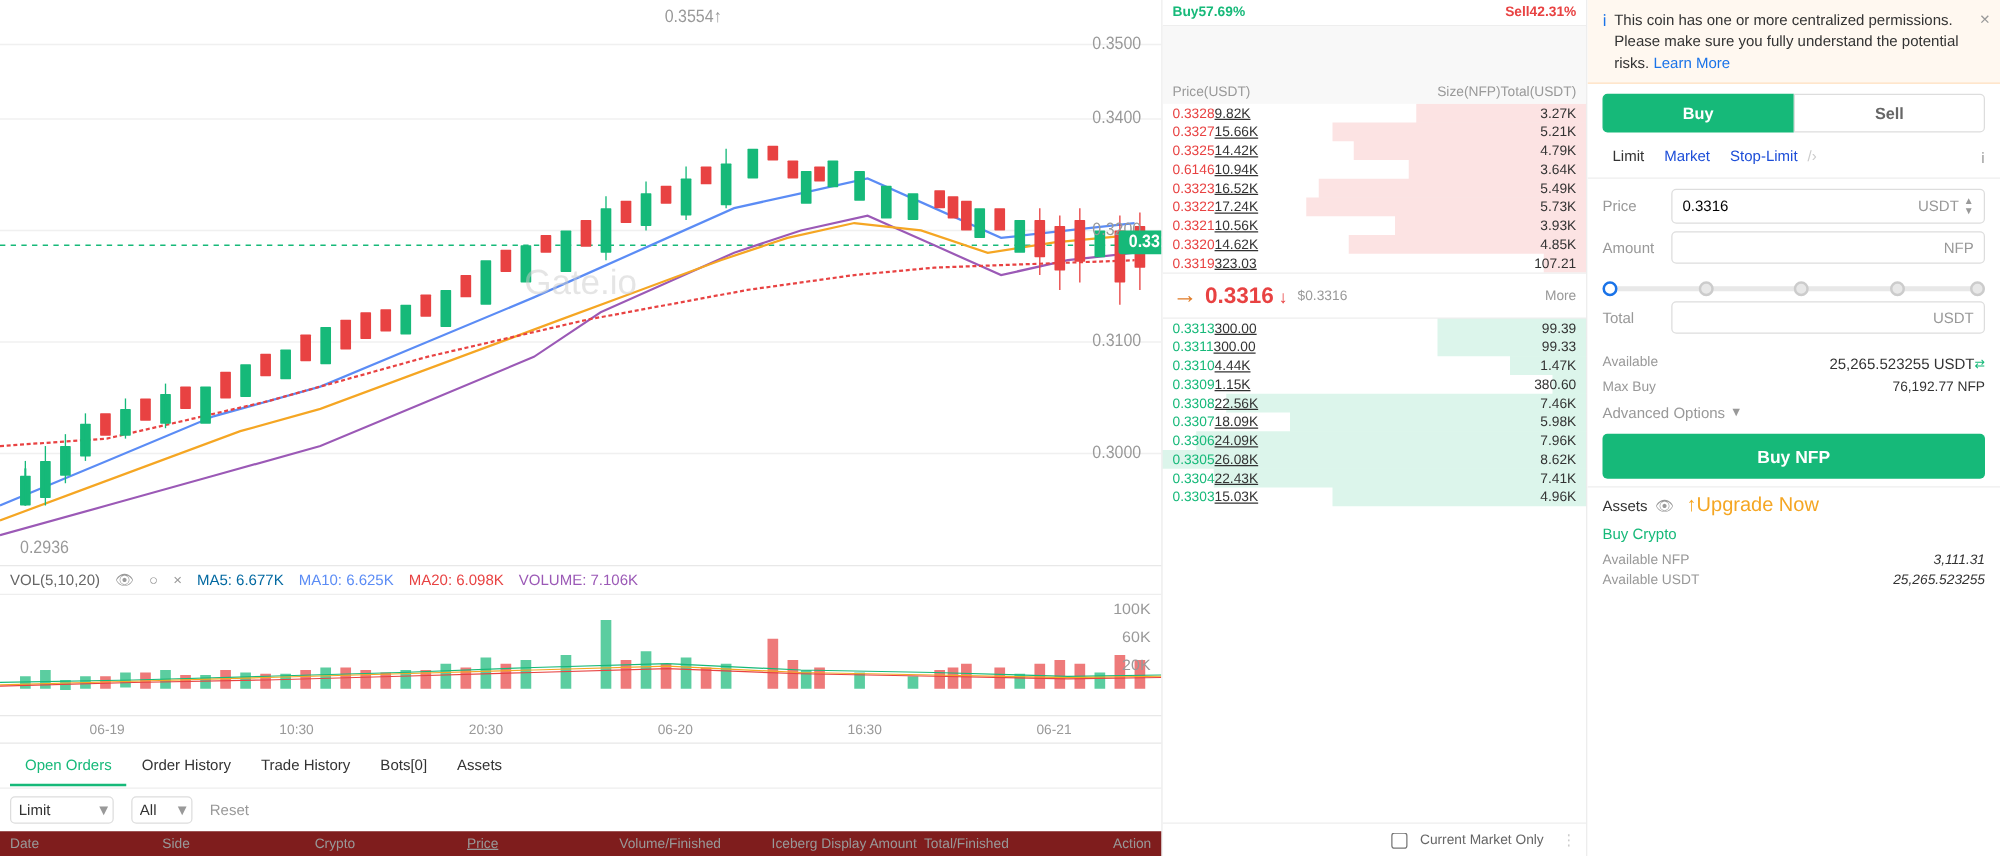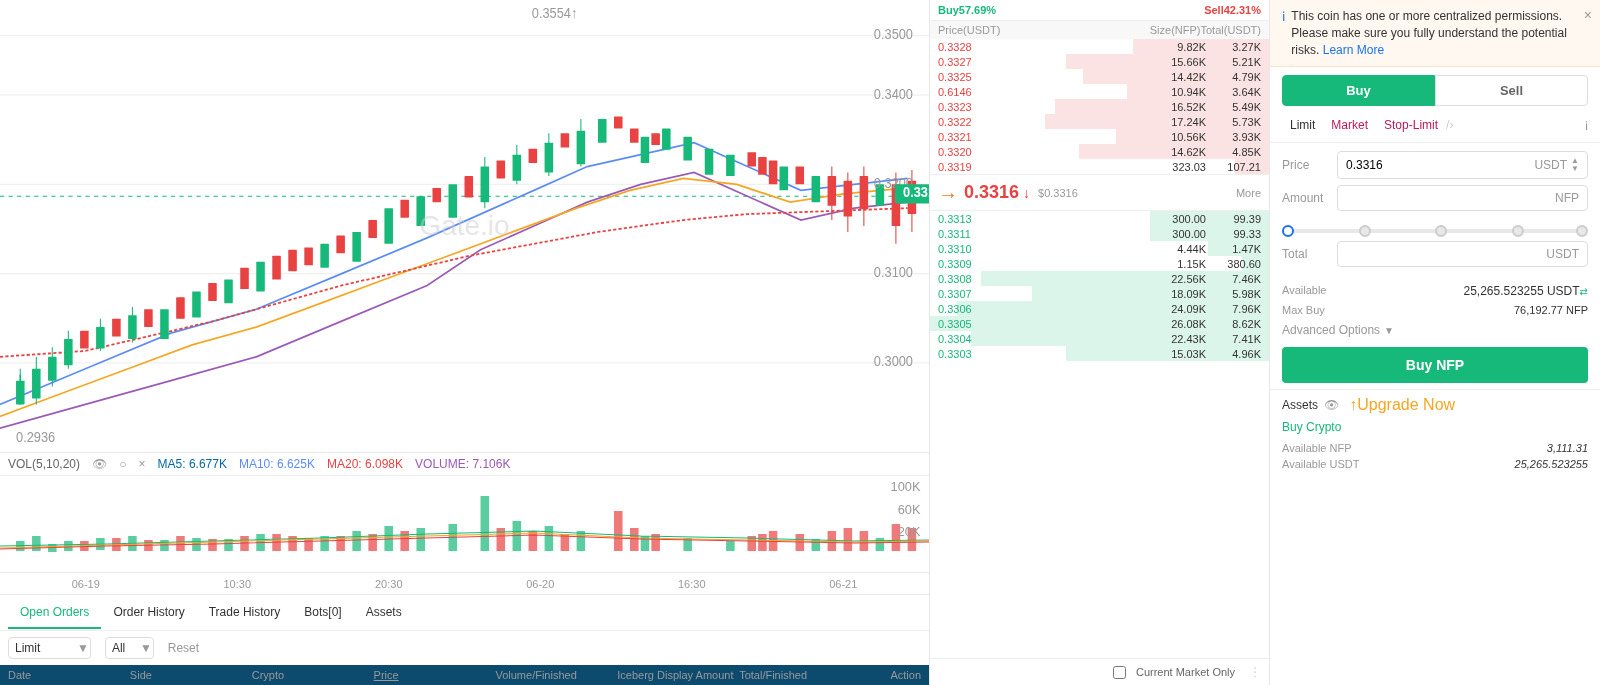--- a/index.html
+++ b/index.html
@@ -14,63 +14,63 @@
     
     .vol-labels { display: flex; gap: 12px; padding: 4px 8px; font-size: 11px; color: #666; border-bottom: 1px solid #eee; }
     .vol-label-green { color: #0369a1; }
     .vol-label-blue { color: #5b8cf5; }
 
     
     .chart-svg { width: 100%; height: 100%; }
 
     
     .orderbook-area { flex: 0 0 340px; display: flex; flex-direction: column; border-right: 1px solid #e8e8e8; overflow: hidden; }
-    .ob-col { color: #999; font-size: 11px; }
+    .ob-col { color: #999; font-size: 11px; margin-top: 44px; }
     .buy-pct { color: #16b979; font-size: 11px; font-weight: bold; }
     .sell-pct { color: #e84242; font-size: 11px; font-weight: bold; }
 
     .ob-row { display: flex; justify-content: space-between; padding: 1.5px 8px; position: relative; cursor: pointer; }
     .ob-bg { position: absolute; right: 0; top: 0; height: 100%; opacity: 0.15; }
     .ob-bg-sell { background: #e84242; }
     .ob-bg-buy { background: #16b979; }
     .ob-price-sell { color: #e84242; font-size: 11px; z-index: 1; position: relative; }
     .ob-price-buy { color: #16b979; font-size: 11px; z-index: 1; position: relative; }
-    .ob-size { font-size: 11px; color: #333; z-index: 1; position: relative; text-align: right; flex: 1; }
+    .ob-size { font-size: 11px; color: #333; z-index: 1; position: relative; flex: 1; text-decoration: underline; }
     .ob-total { font-size: 11px; color: #333; z-index: 1; position: relative; text-align: right; min-width: 55px; }
 
     .ob-current-price { display: flex; align-items: center; padding: 6px 8px; border-top: 1px solid #eee; border-bottom: 1px solid #eee; background: #fff; }
     .current-price-val { font-size: 18px; font-weight: bold; color: #e84242; }
     .price-arrow { color: #e84242; font-size: 14px; margin: 0 4px; }
     .usd-price { color: #999; font-size: 11px; margin-left: 4px; }
     .more-link { margin-left: auto; color: #999; font-size: 11px; cursor: pointer; }
     .tab-bar { display: flex; gap: 0; padding: 0 8px; border-bottom: 1px solid #eee; height: 36px; align-items: center; }
     .tab-item { padding: 8px 12px; cursor: pointer; color: #333; font-weight: 500; font-size: 12px; border-bottom: 2px solid transparent; }
     .tab-item.active { color: #16b979; border-bottom: 2px solid #16b979; }
     .filter-bar { display: flex; align-items: center; gap: 8px; padding: 6px 8px; }
     .filter-select { border: 1px solid #ddd; border-radius: 4px; padding: 3px 20px 3px 6px; background: #fff; appearance: none; color: #333; cursor: pointer; }
     .filter-reset { color: #999; cursor: pointer; padding: 3px 8px; }
-    .table-header { display: flex; padding: 4px 8px; background: #0c4a6e; }
+    .table-header { display: flex; padding: 4px 8px; background: #7f1d1d; }
     .th { color: #999; font-size: 11px; flex: 1; }
     .th-action { color: #999; font-size: 11px; min-width: 60px; text-align: right; }
 
     
     .trading-panel { flex: 1; display: flex; flex-direction: column; padding: 0; background: #fff; min-width: 310px; overflow-y: auto; }
 
     .warning-banner { background: #fff8f0; border-bottom: 1px solid #ffe0c0; padding: 8px 12px; display: flex; gap: 6px; position: relative; font-size: 11px; color: #333; line-height: 1.4; }
     .warning-icon { color: #1a73e8; font-size: 13px; flex-shrink: 0; }
     .warning-close { position: absolute; right: 8px; top: 6px; cursor: pointer; color: #999; font-size: 14px; }
     .learn-more { color: #1a73e8; cursor: pointer; text-decoration: none; }
 
     .buy-sell-tabs { display: flex; margin: 8px 12px; gap: 0; }
     .bs-tab { flex: 1; padding: 7px 0; text-align: center; cursor: pointer; border: 1px solid #ddd; font-size: 13px; font-weight: bold; }
     .bs-tab.buy { background: #16b979; color: #fff; border-color: #16b979; border-radius: 4px 0 0 4px; }
     .bs-tab.sell { background: #fff; color: #666; border-radius: 0 4px 4px 0; }
 
     .order-type-tabs { display: flex; gap: 0; padding: 0 12px 6px; align-items: center; border-bottom: 1px solid #eee; }
-    .ot-tab { padding: 4px 8px; cursor: pointer; color: #be185d; font-size: 12px; }
+    .ot-tab { padding: 4px 8px; cursor: pointer; color: #1d4ed8; font-size: 12px; }
     .ot-tab.active { color: #333; font-weight: 500; }
     .ot-sep { color: #ccc; }
     .ot-info { margin-left: auto; color: #999; cursor: pointer; }
 
     .form-section { padding: 8px 12px; }
     .form-row { display: flex; align-items: center; margin-bottom: 6px; }
     .form-label { color: #999; font-size: 12px; min-width: 55px; }
     .form-input { flex: 1; border: 1px solid #ddd; border-radius: 4px; padding: 5px 8px; font-size: 12px; display: flex; align-items: center; justify-content: space-between; background: #fff; }
     .form-input-unit { color: #999; font-size: 12px; }
     .input-arrows { display: flex; flex-direction: column; margin-left: 4px; }

